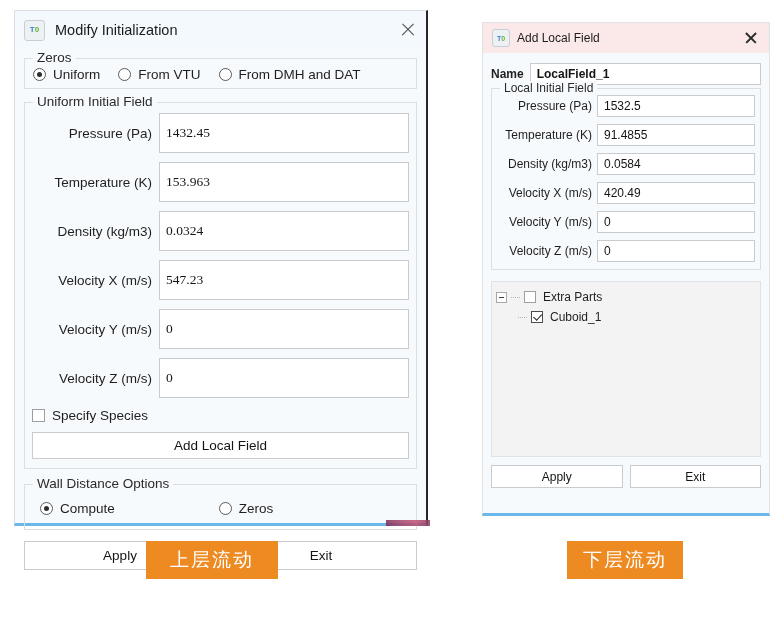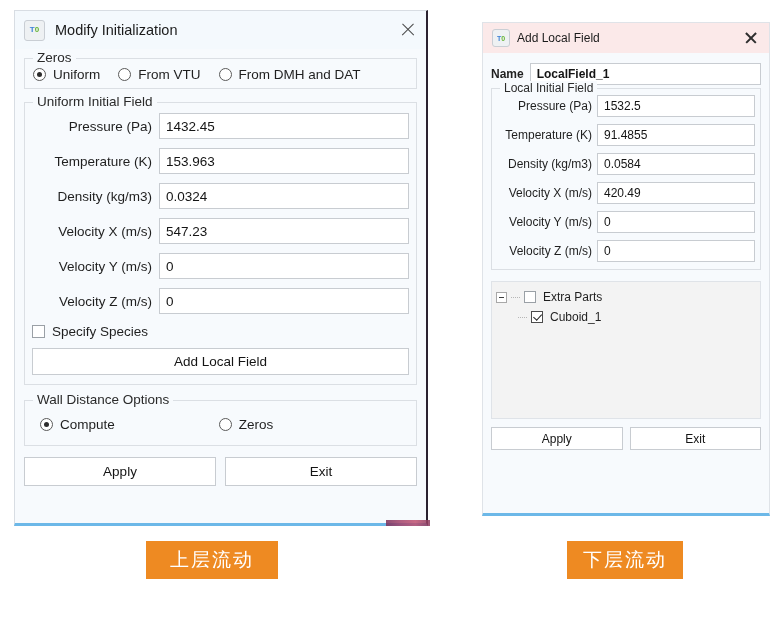--- a/index.html
+++ b/index.html
@@ -218,21 +218,21 @@
     align-items: center;
     padding-left: 6px;
     font-size: 13.5px;
     color: #141414;
     flex: 1 1 auto;
     min-width: 0;
   }
 
   
   #dlg-modify-initialization .field-label { width: 120px; }
-  #dlg-modify-initialization .field-input { height: 26px; }
+  #dlg-modify-initialization .field-input { height: 40px; font-family: Liberation Serif, serif; }
 
   
   #dlg-add-local-field .field-label { font-size: 12px; }
   #dlg-add-local-field .field-input { font-size: 12px; height: 22px; margin-left: 5px; }
   #dlg-add-local-field .field-row { margin-top: 7px; }
   #dlg-add-local-field .lif-label { width: 95px; text-align: right; }
 
   .name-row { display: flex; align-items: center; margin-top: 10px; font-weight: bold; }
   .name-label { font-size: 12px; color: #1f1f1f; flex: 0 0 auto; }
 
@@ -259,21 +259,21 @@
     margin-top: 11px;
   }
   .btn-row .btn { flex: 1 1 0; height: 29px; }
   #dlg-add-local-field .btn-row .btn { height: 23px; font-size: 12px; }
   #dlg-add-local-field .btn-row { gap: 7px; margin-top: 8px; }
 
   
   .tree {
     border: 1px solid #dfe3e8;
     background: #f3f3f3;
-    height: 138px;
+    height: 176px;
     margin-top: 11px;
     padding: 5px 4px;
     box-sizing: border-box;
     overflow: hidden;
   }
   .tree-row {
     display: flex;
     align-items: center;
     height: 20px;
     font-size: 12px;

